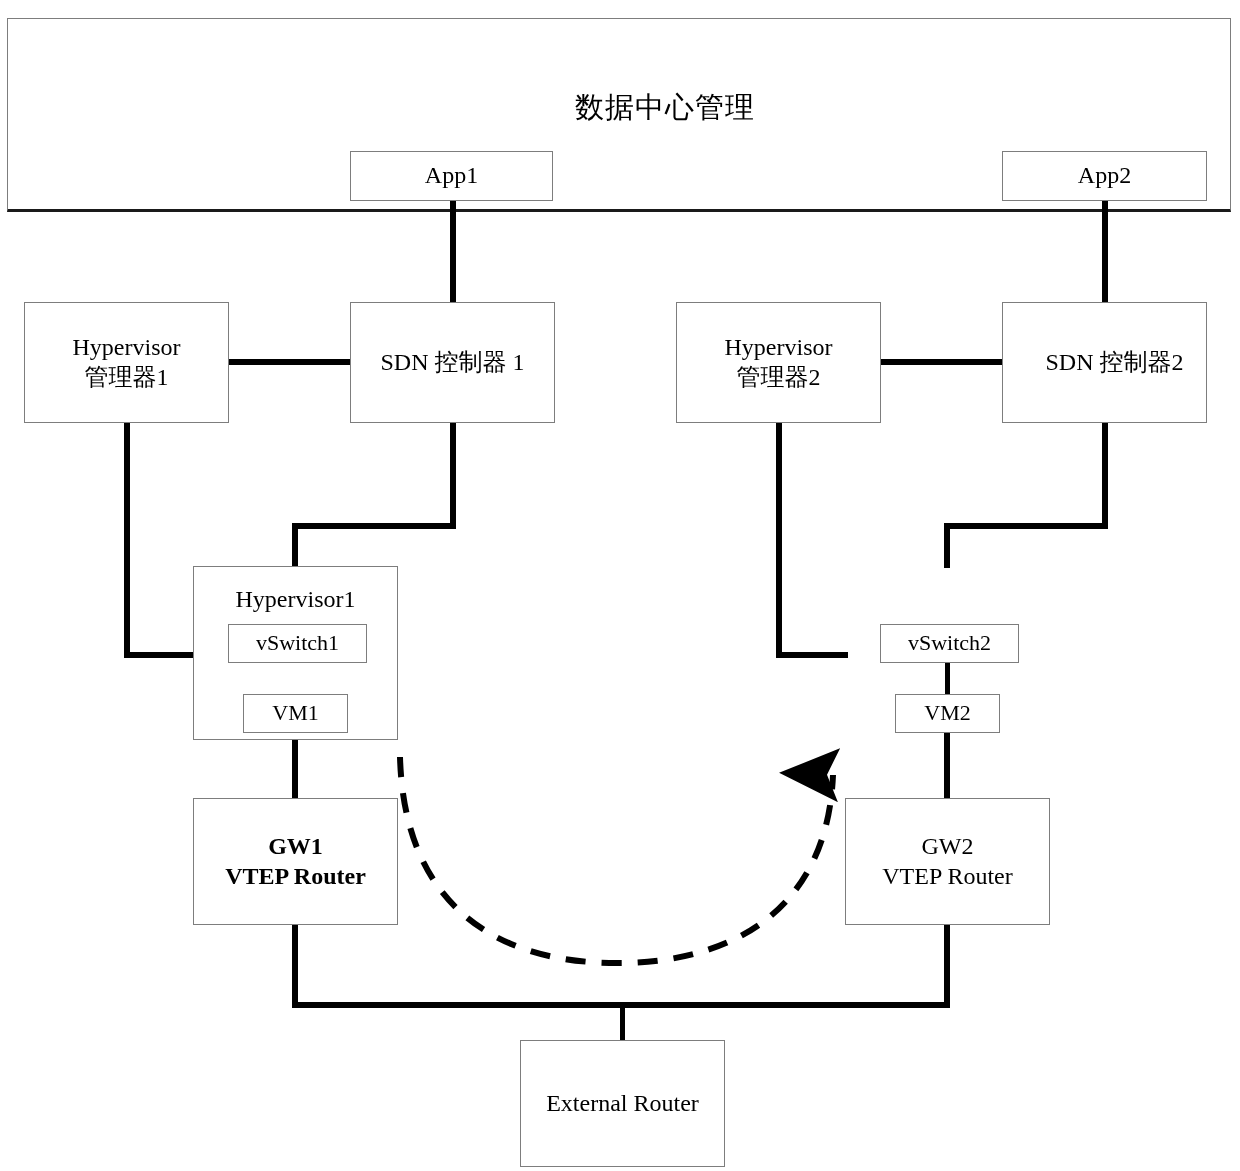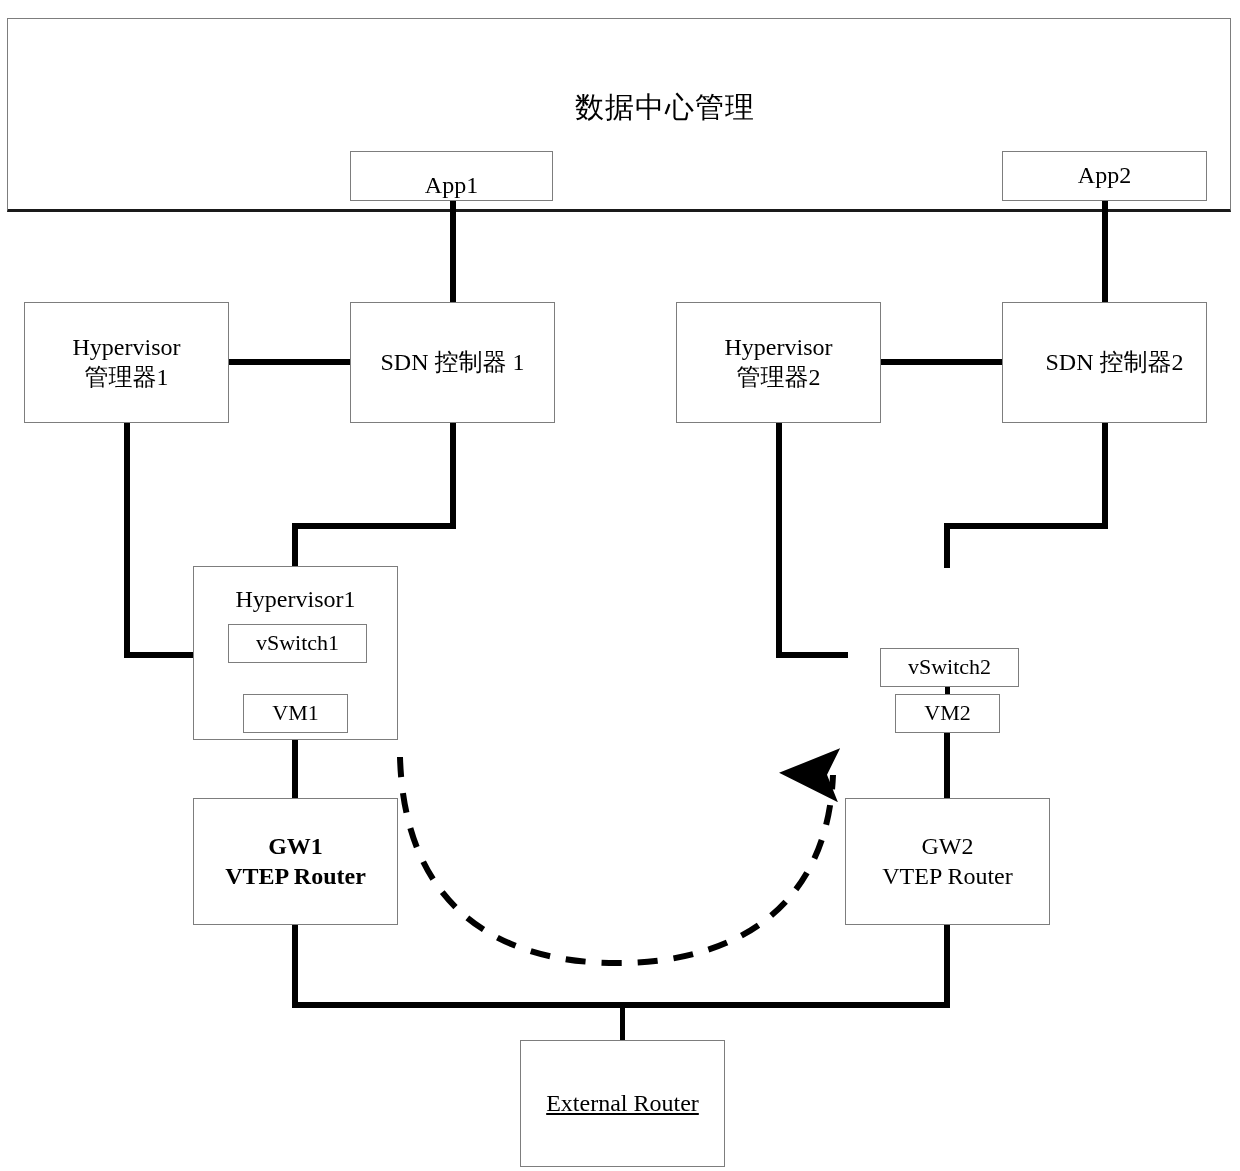--- a/index.html
+++ b/index.html
@@ -90,21 +90,21 @@
   .t-title { font-size: 24px; padding-left: 45px; }
 </style>
 </head>
 <body>
 
 <div id="canvas">
 
   <div id="dc-frame"></div>
   <div id="dc-title" class="t-title">数据中心管理</div>
 
-  <div class="box t-app" style="left:350px; top:151px; width:203px; height:50px;align-items:flex-end;">
+  <div class="box t-app" style="left:350px; top:151px; width:203px; height:50px;">
     <span class="label">App1</span>
   </div>
 
   <div class="box t-app" style="left:1002px; top:151px; width:205px; height:50px;">
     <span class="label">App2</span>
   </div>
 
   <div class="vline" style="left:450px; top:198px; height:106px;"></div>
 
   <div class="vline" style="left:1102px; top:198px; height:106px;"></div>
@@ -166,21 +166,21 @@
   <div class="hline" style="left:881px; top:359px; width:123px;"></div>
 
   <div class="vline" style="left:1102px; top:422px; height:105px;"></div>
   <div class="hline" style="left:944px; top:523px; width:164px;"></div>
   <div class="vline" style="left:944px; top:523px; height:45px;"></div>
 
   <div class="vline" style="left:776px; top:422px; height:234px;"></div>
   <div class="hline" style="left:776px; top:652px; width:72px;"></div>
 
 
-  <div class="box t-inner" style="left:880px; top:624px; width:139px; height:39px;margin-top:24px;">
+  <div class="box t-inner" style="left:880px; top:624px; width:139px; height:39px;">
     <span class="label">vSwitch2</span>
   </div>
 
   <div class="vline thin" style="left:945px; top:661px; height:35px;"></div>
 
   <div class="box t-inner" style="left:895px; top:694px; width:105px; height:39px;align-items:center;">
     <span class="label">VM2</span>
   </div>
 
   <div class="vline" style="left:944px; top:731px; height:68px;"></div>
@@ -190,21 +190,21 @@
       <span>GW2</span><br>
       <span>VTEP Router</span>
     </span>
   </div>
 
   <div class="vline" style="left:292px; top:923px; height:85px;"></div>
   <div class="vline" style="left:944px; top:923px; height:85px;"></div>
   <div class="hline" style="left:292px; top:1002px; width:658px;"></div>
   <div class="vline thin" style="left:620px; top:1002px; height:40px;"></div>
 
-  <div class="box t-node" style="left:520px; top:1040px; width:205px; height:127px;text-decoration:underline;">
+  <div class="box t-node" style="left:520px; top:1040px; width:205px; height:127px;">
     <span class="label">External Router</span>
   </div>
 
   <svg class="overlay" viewBox="0 0 1240 1171">
     <defs>
       <marker id="arrowhead" markerWidth="9" markerHeight="10" refX="4.5" refY="9" orient="auto" markerUnits="strokeWidth">
         <polygon points="4.5,0 9,10 4.5,8 0,10" fill="#000000"></polygon>
       </marker>
     </defs>
     <path d="M 400 757 C 404 900, 490 963, 617 963 C 744 963, 828 900, 833 775" fill="none" stroke="#000000" stroke-width="6" stroke-dasharray="20 16" stroke-linecap="butt" marker-end="url(#arrowhead)"></path>

